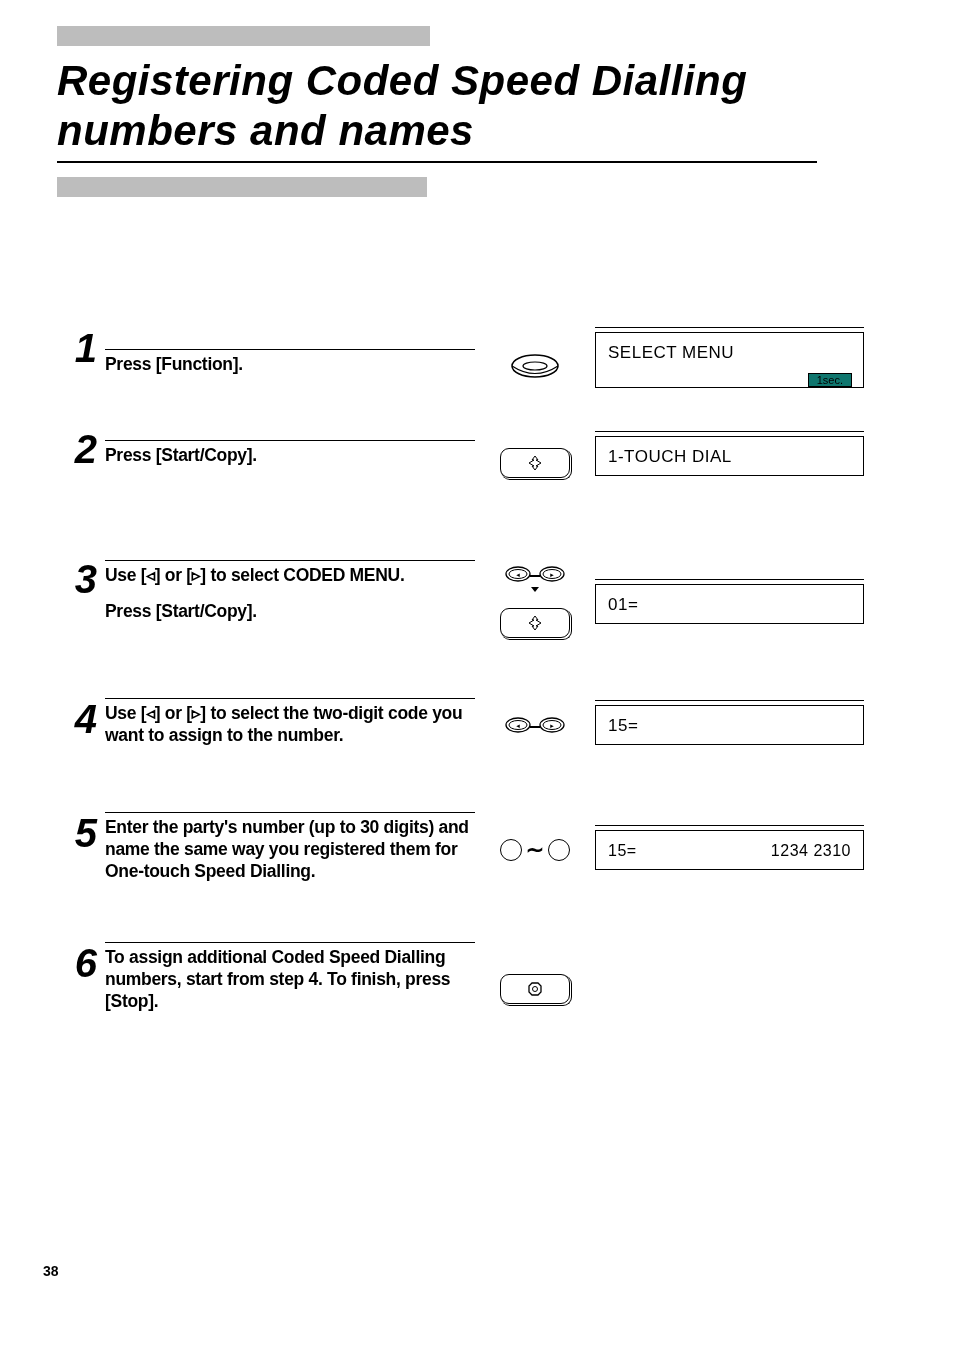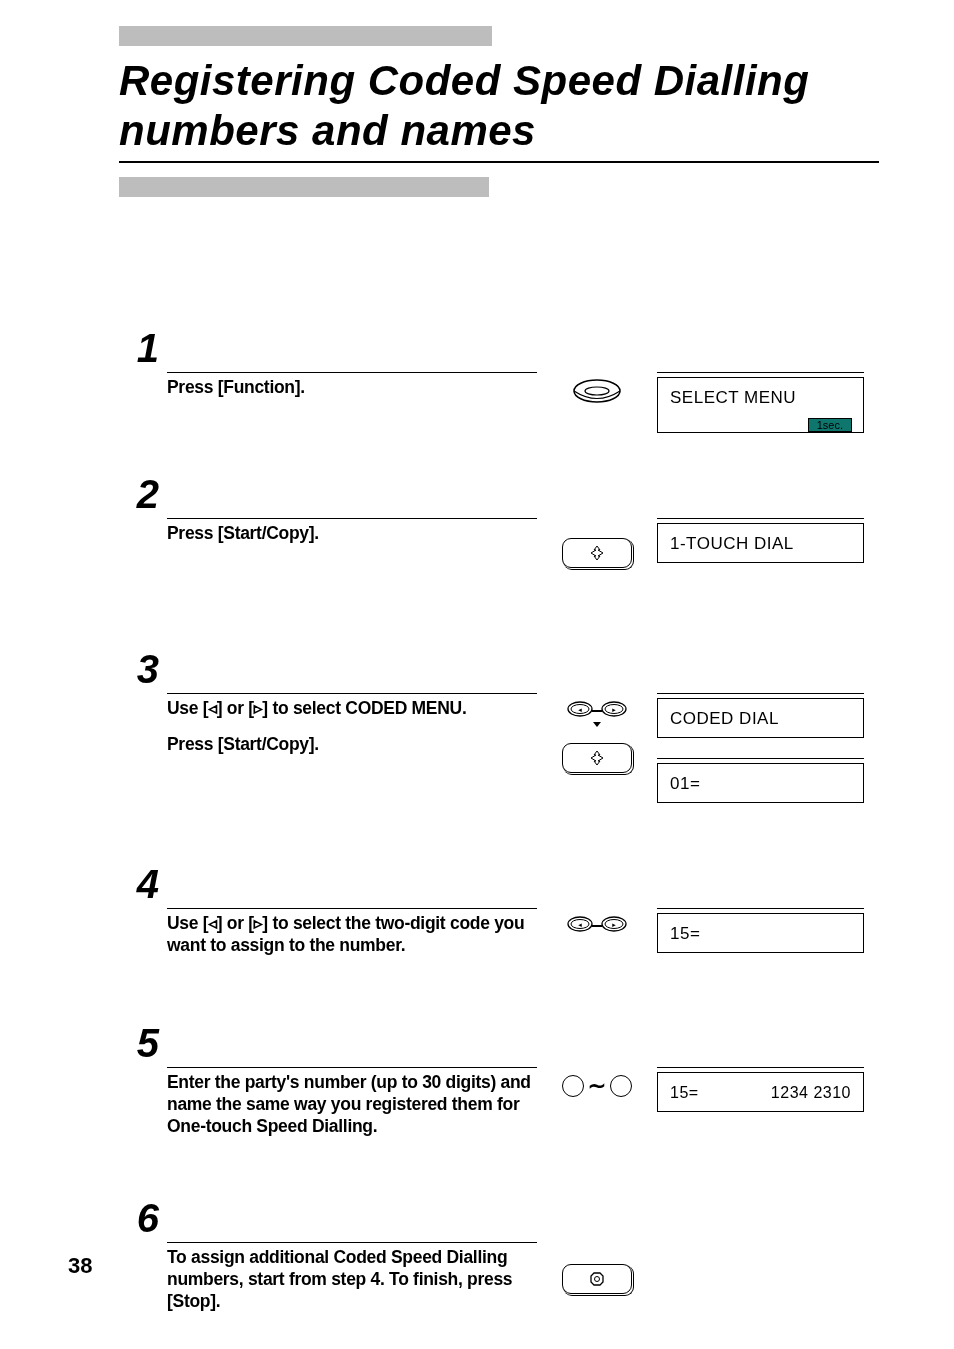--- a/index.html
+++ b/index.html
@@ -8,21 +8,21 @@
       margin: 0;
       padding: 0;
       width: 954px;
       height: 1349px;
       background: #fff;
       font-family: Arial, Helvetica, sans-serif;
       color: #000;
       position: relative;
     }
     .page {
-      padding: 26px 90px 0 119px;
+      padding: 26px 90px 0 57px;
       position: relative;
       height: 100%;
     }
     .top-bar {
       width: 373px;
       height: 20px;
       background: #bdbdbd;
       margin-bottom: 10px;
     }
     .title {
@@ -56,22 +56,21 @@
       width: 40px;
       text-align: right;
       line-height: 0.75;
       margin-top: 6px;
       flex-shrink: 0;
     }
     .step-body {
       margin-left: 8px;
       flex: 1;
       display: flex;
-      align-items: flex-start;
-      margin-top: 45px;
+      align-items: center;
     }
     .step-text-col {
       width: 370px;
       flex-shrink: 0;
     }
     .step-text-rule {
       border-top: 1.5px solid #000;
       width: 370px;
       margin-bottom: 4px;
     }
@@ -158,24 +157,24 @@
       font-size: 22px;
     }
     .circle {
       width: 22px;
       height: 22px;
       border: 1.5px solid #000;
       border-radius: 50%;
     }
     .page-num {
       position: absolute;
-      left: 68px;
+      left: 43px;
       bottom: 70px;
       font-weight: 900;
-      font-size: 22px;
+      font-size: 14px;
       font-stretch: condensed;
     }
   </style>
 </head>
 <body>
 
 <div class="page">
   <div class="top-bar"></div>
   <h1 class="title">Registering Coded Speed Dialling numbers and names</h1>
   <div class="title-underline"></div>
@@ -253,26 +252,20 @@
           <line x1="26" y1="12" x2="36" y2="12" stroke="#000" stroke-width="2"></line>
           <polygon points="27,23 35,23 31,28" fill="#000"></polygon>
         </svg>
         <div class="btn-rounded">
           <svg width="16" height="16" viewBox="0 0 16 16">
             <path d="M8 1 L11 5 L9 5 L14 8 L9 11 L11 11 L8 15 L5 11 L7 11 L2 8 L7 5 L5 5 Z" fill="none" stroke="#000" stroke-width="1"></path>
           </svg>
         </div>
       </div>
       <div class="display-col">
-        <div>
-          <div class="display-rule"></div>
-          <div class="display-box">
-            <span>CODED DIAL</span>
-          </div>
-        </div>
         <div style="margin-top:6px;">
           <div class="display-rule"></div>
           <div class="display-box">
             <span>01=</span>
           </div>
         </div>
       </div>
     </div>
   </div>
 

